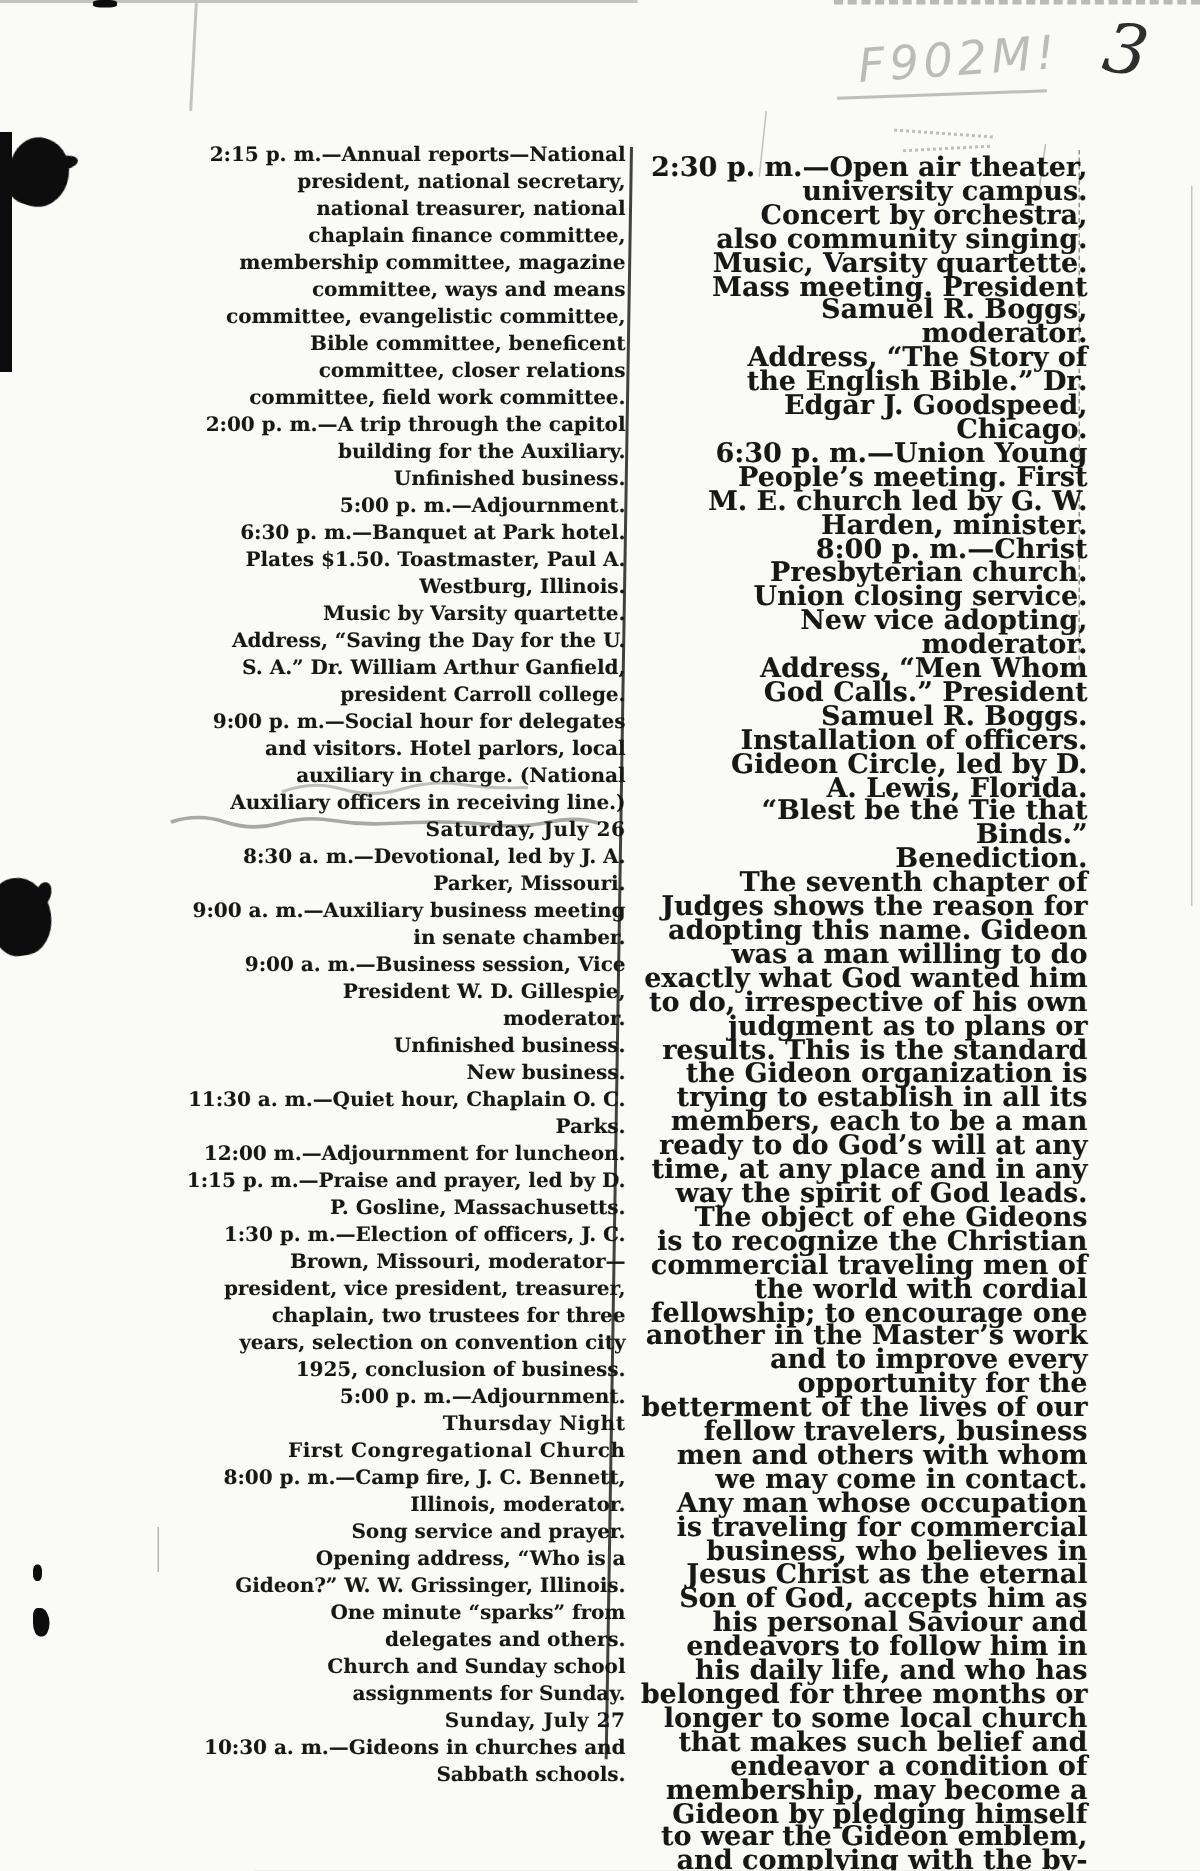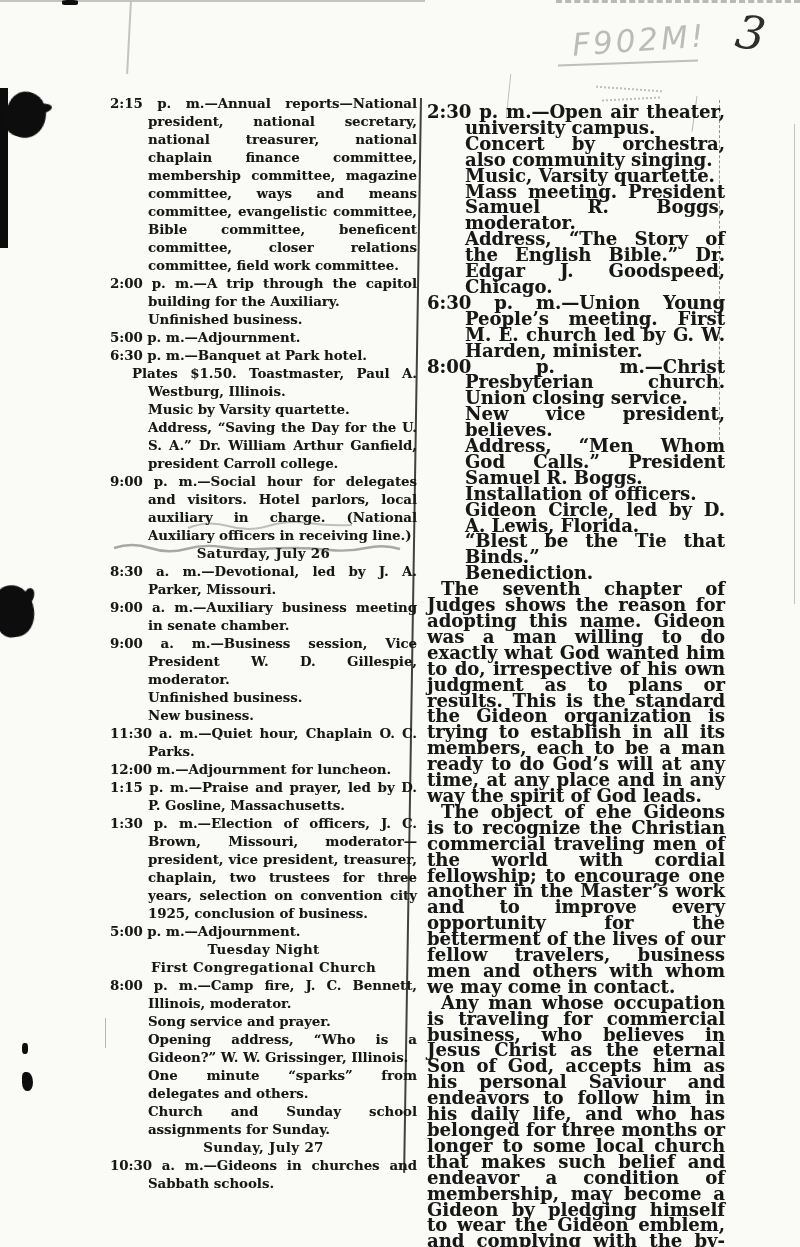--- a/index.html
+++ b/index.html
@@ -18,21 +18,21 @@
   .col.left{left:110px;top:95px;width:307px;font-size:13.3px;line-height:18px;}
   .col.right{left:427px;top:104px;width:298px;font-size:18px;line-height:15.9px;}
   .entry{padding-left:38px;text-indent:-38px;}
   .entry2{padding-left:22px;text-indent:-22px;}
   .sub{padding-left:38px;text-indent:0;}
   .subp{padding-left:38px;text-indent:-16px;}
   .heading{text-align:center;text-indent:0;padding-left:0;letter-spacing:.4px;
            text-shadow:.6px 0 0 rgba(20,20,20,.55);}
   .center{text-align:center;text-indent:0;padding-left:0;}
   .para{text-indent:14px;}
-  .col .ln{text-shadow:.3px .3px 0 rgba(25,25,25,.28);}
+  .col .ln{text-shadow:.3px .3px 0 rgba(25,25,25,.28);text-align:right;}
   
   .divider{position:absolute;left:420px;top:98px;height:1075px;width:1.6px;
            background:rgba(25,25,25,.82);transform:rotate(.9deg);transform-origin:top left;}
   .dashrule{position:absolute;left:719px;top:100px;height:345px;width:0;
             border-left:1.5px dashed rgba(60,60,60,.55);}
   .edgerule{position:absolute;left:794px;top:124px;height:480px;width:1px;
             background:rgba(90,90,90,.35);}
   .topline{position:absolute;left:0;top:0;width:425px;height:2px;background:rgba(140,140,140,.5);}
   .topdashes{position:absolute;left:556px;top:0;width:244px;height:0;
              border-top:3px dashed rgba(120,120,120,.5);}
@@ -116,39 +116,39 @@
       <div class="ln entry">8:30 a. m.—Devotional, led by J. A. Parker, Missouri.</div>
       <div class="ln entry">9:00 a. m.—Auxiliary business meeting in senate chamber.</div>
       <div class="ln entry">9:00 a. m.—Business session, Vice President W. D. Gillespie, moderator.</div>
       <div class="ln sub">Unfinished business.</div>
       <div class="ln sub">New business.</div>
       <div class="ln entry">11:30 a. m.—Quiet hour, Chaplain O. C. Parks.</div>
       <div class="ln entry">12:00 m.—Adjournment for luncheon.</div>
       <div class="ln entry">1:15 p. m.—Praise and prayer, led by D. P. Gosline, Massachusetts.</div>
       <div class="ln entry">1:30 p. m.—Election of officers, J. C. Brown, Missouri, moderator—president, vice president, treasurer, chaplain, two trustees for three years, selection on convention city 1925, conclusion of business.</div>
       <div class="ln entry">5:00 p. m.—Adjournment.</div>
-      <div class="ln heading">Tuesday Night</div>
+      <div class="ln heading">Thursday Night</div>
       <div class="ln heading">First Congregational Church</div>
       <div class="ln entry">8:00 p. m.—Camp fire, J. C. Bennett, Illinois, moderator.</div>
       <div class="ln sub">Song service and prayer.</div>
       <div class="ln sub">Opening address, “Who is a Gideon?” W. W. Grissinger, Illinois.</div>
       <div class="ln sub">One minute “sparks” from delegates and others.</div>
       <div class="ln sub">Church and Sunday school assignments for Sunday.</div>
       <div class="ln heading">Sunday, July 27</div>
       <div class="ln entry">10:30 a. m.—Gideons in churches and Sabbath schools.</div>
     </div>
   <div class="col right">
       <div class="ln entry">2:30 p. m.—Open air theater, university campus.</div>
       <div class="ln sub">Concert by orchestra, also community singing.</div>
       <div class="ln sub">Music, Varsity quartette.</div>
       <div class="ln sub">Mass meeting. President Samuel R. Boggs, moderator.</div>
       <div class="ln sub">Address, “The Story of the English Bible.” Dr. Edgar J. Goodspeed, Chicago.</div>
       <div class="ln entry">6:30 p. m.—Union Young People’s meeting. First M. E. church led by G. W. Harden, minister.</div>
       <div class="ln entry">8:00 p. m.—Christ Presbyterian church. Union closing service.</div>
-      <div class="ln sub">New vice president, believes.</div>
+      <div class="ln sub">New vice adopting, moderator.</div>
       <div class="ln sub">Address, “Men Whom God Calls.” President Samuel R. Boggs.</div>
       <div class="ln sub">Installation of officers.</div>
       <div class="ln sub">Gideon Circle, led by D. A. Lewis, Florida.</div>
       <div class="ln sub">“Blest be the Tie that Binds.”</div>
       <div class="ln sub">Benediction.</div>
       <div class="ln para">The seventh chapter of Judges shows the reason for adopting this name.  Gideon was a man willing to do exactly what God wanted him to do, irrespective of his own judgment as to plans or results.  This is the standard the Gideon organization is trying to establish in all its members, each to be a man ready to do God’s will at any time, at any place and in any way the spirit of God leads.</div>
       <div class="ln para">The object of ehe Gideons is to recognize the Christian commercial traveling men of the world with cordial fellowship; to encourage one another in the Master’s work and to improve every opportunity for the betterment of the lives of our fellow travelers, business men and others with whom we may come in contact.</div>
       <div class="ln para">Any man whose occupation is traveling for commercial business, who believes in Jesus Christ as the eternal Son of God, accepts him as his personal Saviour and endeavors to follow him in his daily life, and who has belonged for three months or longer to some local church that makes such belief and endeavor a condition of membership, may become a Gideon by pledging himself to wear the Gideon emblem, and complying with the by-laws governing applications.</div>
     </div>
 

